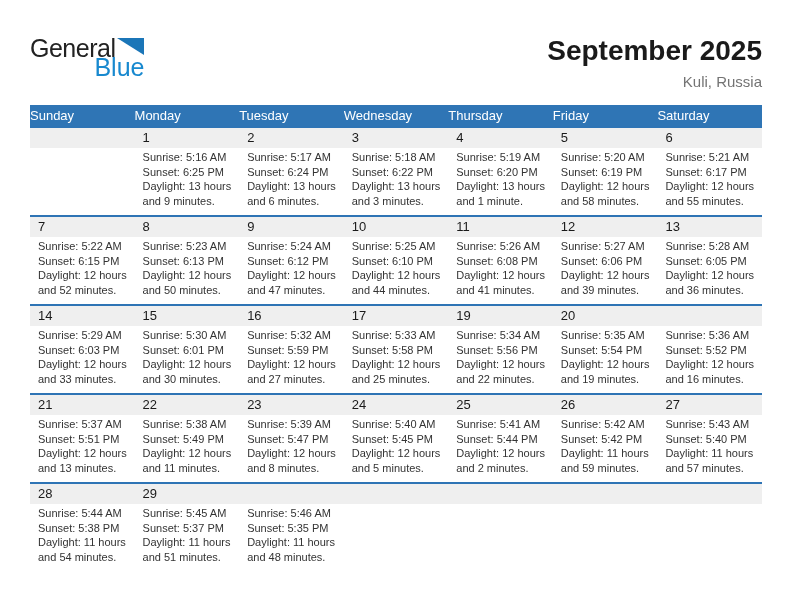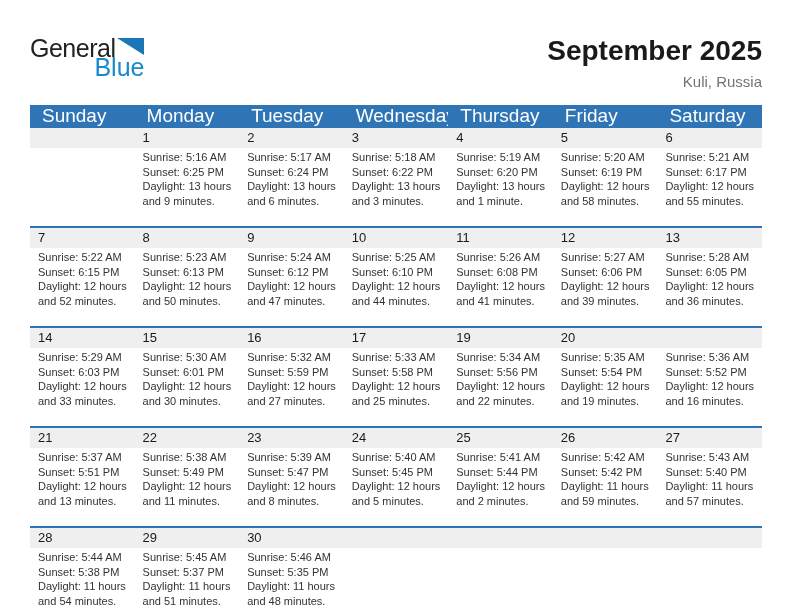--- a/index.html
+++ b/index.html
@@ -46,33 +46,33 @@
   }
   .location { font-size: 15px; margin-top: 7px; color: #737373; }
   
   .calendar { margin: 0 30px; }
   .weekday-row {
     display: grid; grid-template-columns: repeat(7, 1fr);
     background: var(--header-blue, #2f75b5);
     height: 21px;
   }
   .weekday-cell {
-    color: #ffffff; font-size: 19px; line-height: 21px; padding-left: 12px;
+    color: #ffffff; font-size: 13px; line-height: 21px; padding-left: 0;
     overflow: hidden; white-space: nowrap;
   }
   .week-row { border-top: 2px solid var(--row-border, #2e74b5); }
   .day-band {
     display: grid; grid-template-columns: repeat(7, 1fr);
     background: var(--band-gray, #efefef);
     height: 20px;
   }
   .day-number { font-size: 13px; line-height: 20px; padding-left: 8px; color: #1a1a1a; }
   .day-body {
     display: grid; grid-template-columns: repeat(7, 1fr);
-    height: 78px; background: #ffffff;
+    height: 67px; background: #ffffff;
   }
   .day-cell { padding: 2px 4px 0 8px; }
   .cell-line {
     font-size: 11px; line-height: 14.5px; color: #333333;
     white-space: nowrap; overflow: hidden;
   }
 </style>
 </head>
 <body>
 
@@ -312,21 +312,20 @@
             <div class="cell-line">Sunset: 5:40 PM</div>
             <div class="cell-line">Daylight: 11 hours</div>
             <div class="cell-line">and 57 minutes.</div>
           </div>
         </div>
       </div>
       <div class="week-row">
         <div class="day-band">
           <div class="day-number">28</div>
           <div class="day-number">29</div>
-          <div class="day-number">30</div>
           <div class="day-number"></div>
           <div class="day-number"></div>
           <div class="day-number"></div>
           <div class="day-number"></div>
         </div>
         <div class="day-body">
           <div class="day-cell">
             <div class="cell-line">Sunrise: 5:44 AM</div>
             <div class="cell-line">Sunset: 5:38 PM</div>
             <div class="cell-line">Daylight: 11 hours</div>

